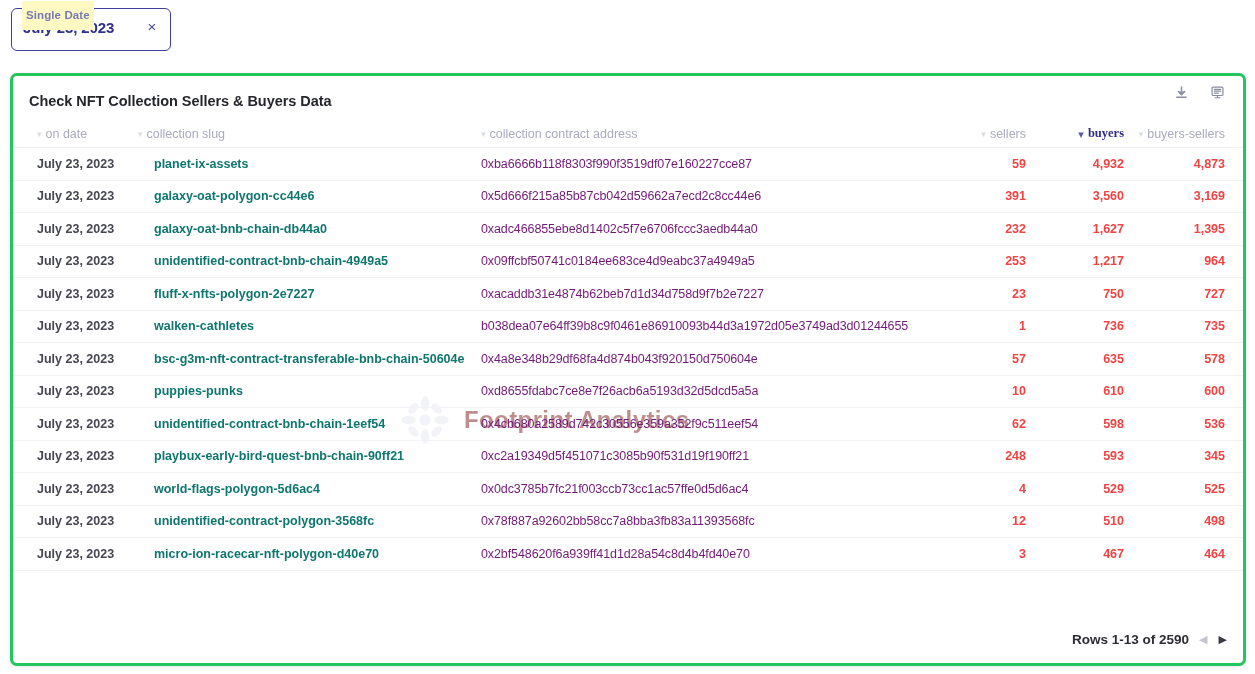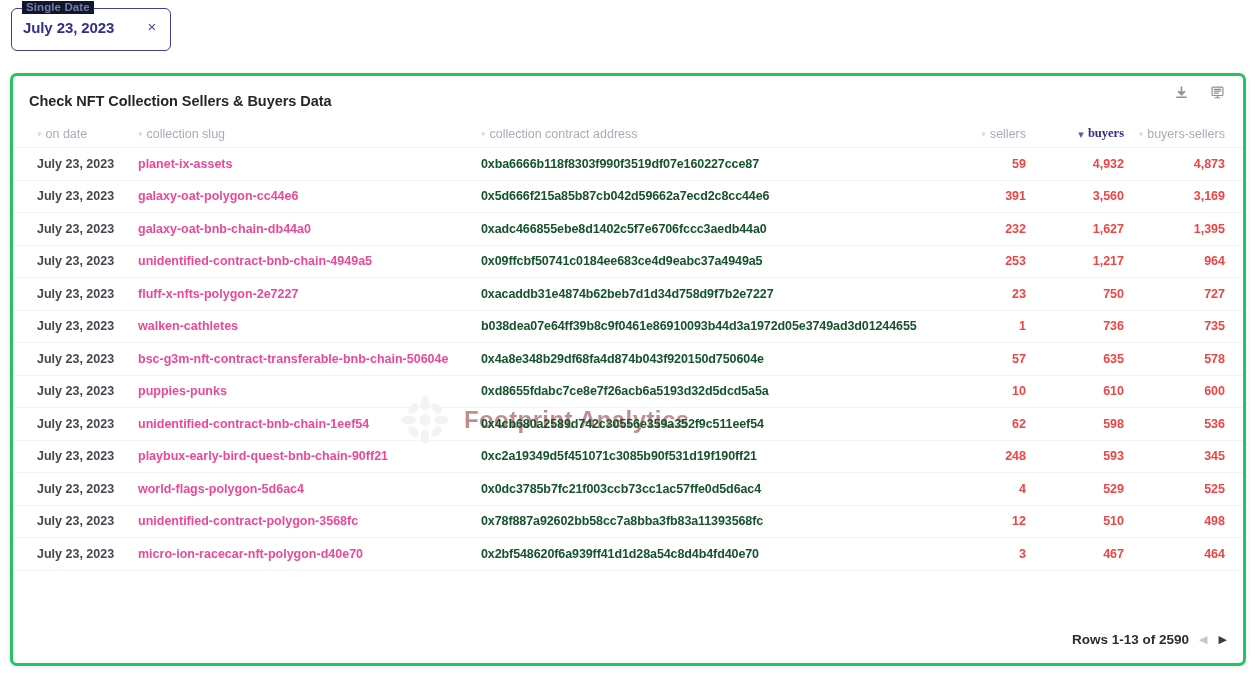--- a/index.html
+++ b/index.html
@@ -18,22 +18,22 @@
     width: 160px; height: 43px;
   }
   .datepicker-box {
     position: absolute; inset: 0;
     border: 1.4px solid #3f3d9e;
     border-radius: 6px;
     background: #fff;
   }
   .datepicker-legend {
     position: absolute; left: 11px; top: -7px;
-    background: #0f172a;
-    padding: 0 4px;
+    background: #fef9c3;
+    padding: 8px 4px;
     font-size: 11.5px;
     font-weight: bold;
     color: #7b7ab0;
     letter-spacing: .1px;
     line-height: 13px;
     z-index: 2;
   }
   .datepicker-value {
     position: absolute; left: 12px; top: 11px;
     font-size: 15px;
@@ -136,26 +136,27 @@
   tbody td {
     height: 32.5px;
     font-size: 12.5px;
     color: #45464f;
     border-bottom: 1px solid #f2f3f7;
     background: transparent;
   }
   tbody tr:last-child td { border-bottom: 1px solid #f2f3f7; }
   td.date { color: #45464f; font-weight: bold; }
   td.slug a {
-    color: #ec4899;
+    color: #0f766e;
     font-weight: bold;
     text-decoration: none;
     cursor: pointer;
-  }
-  td.addr { color: #14532d; font-weight: bold; letter-spacing: -.1px; }
+    margin-left: 16px;
+  }
+  td.addr { color: #701a75; font-weight: normal; letter-spacing: -.1px; }
   td.num {
     text-align: right;
     font-weight: bold;
     color: #ef4444;
   }
 
   
   .c-date  { padding-left: 24px !important; }
   .c-slug  { padding-left: 10px !important; }
   .c-addr  { padding-left: 3px !important; }

